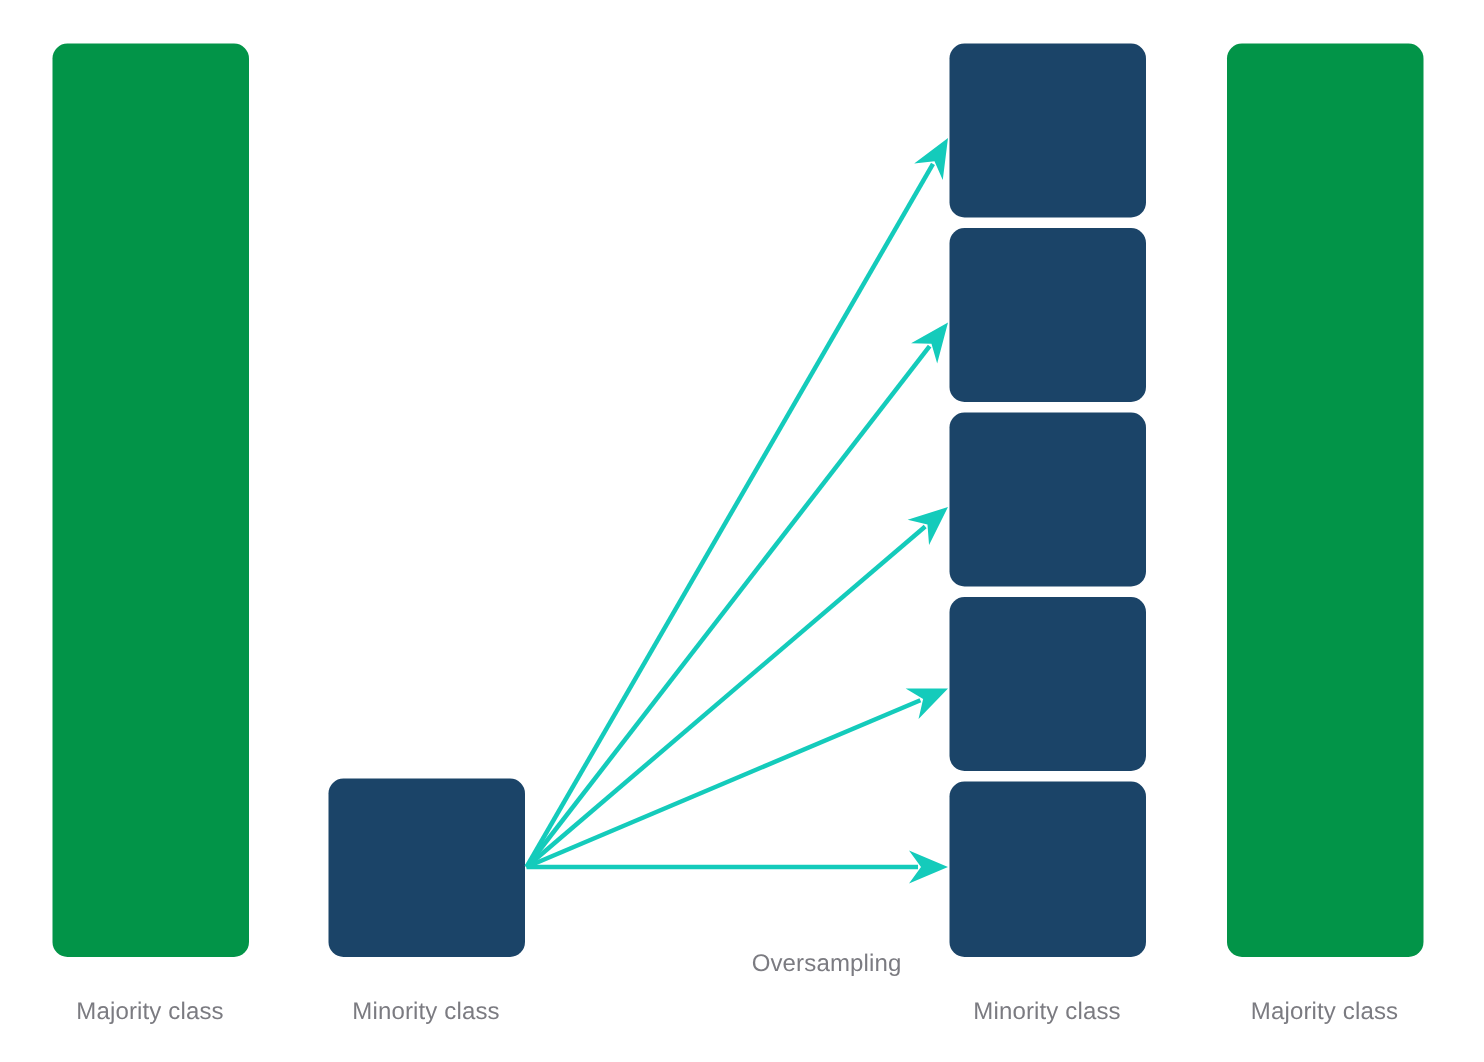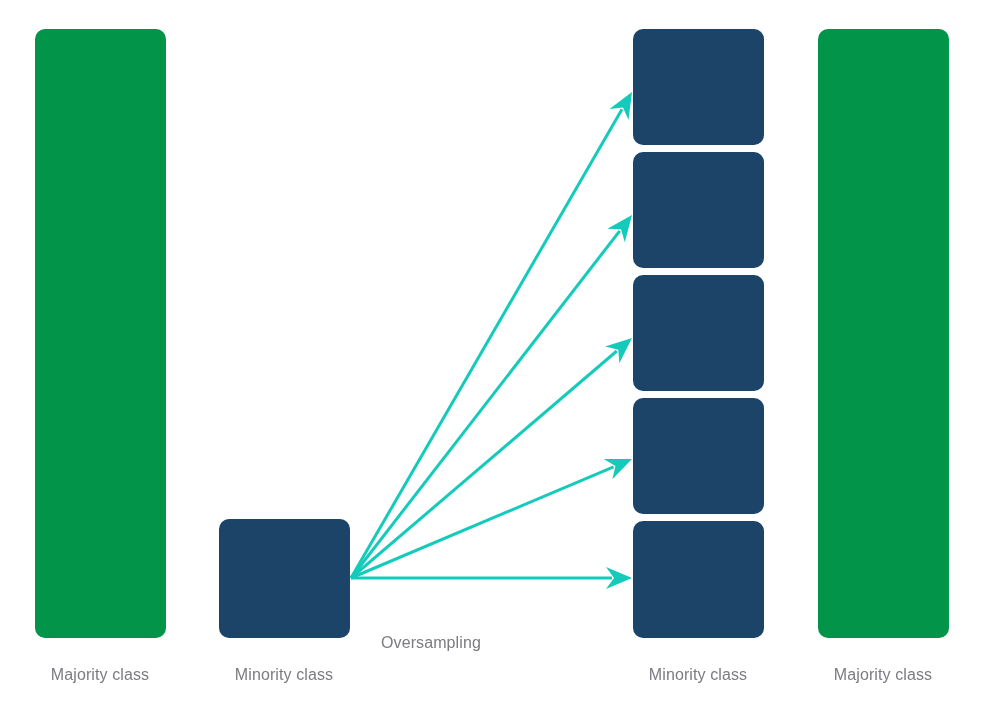--- a/index.html
+++ b/index.html
@@ -32,21 +32,21 @@
     font-size: 16px;
     color: #7b7b81;
     text-align: center;
     white-space: nowrap;
     letter-spacing: 0.1px;
   }
   .process-label {
     position: absolute;
     font-size: 16px;
     color: #7b7b81;
-    text-align: left;
+    text-align: right;
     white-space: nowrap;
     letter-spacing: 0.1px;
   }
   #arrow-layer {
     position: absolute;
     left: 0;
     top: 0;
     width: 989px;
     height: 708px;
     pointer-events: none;

